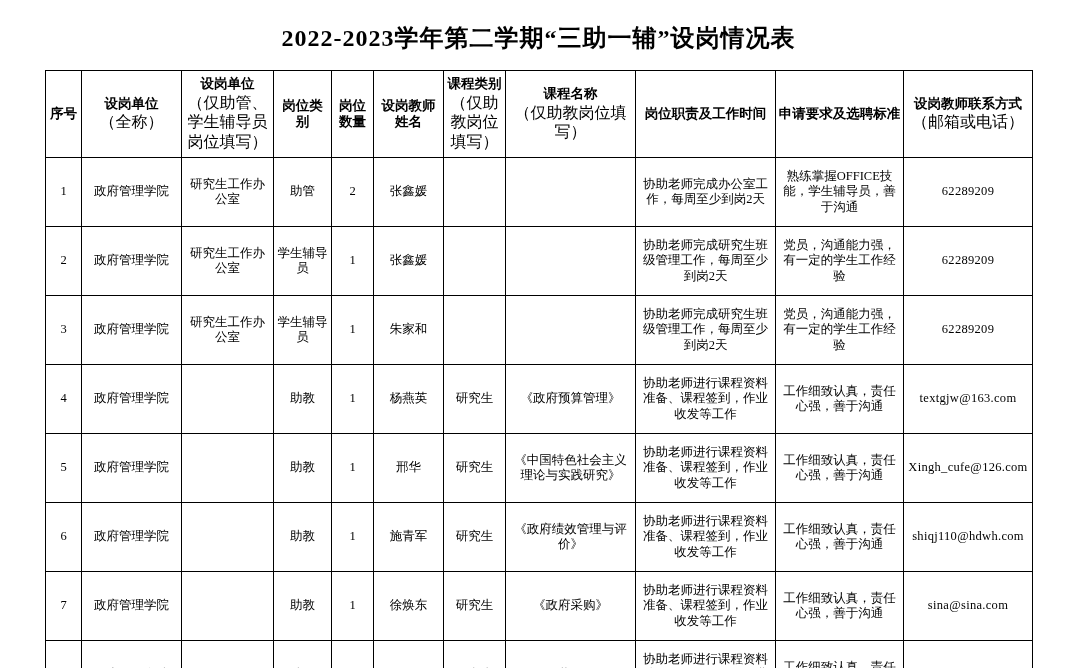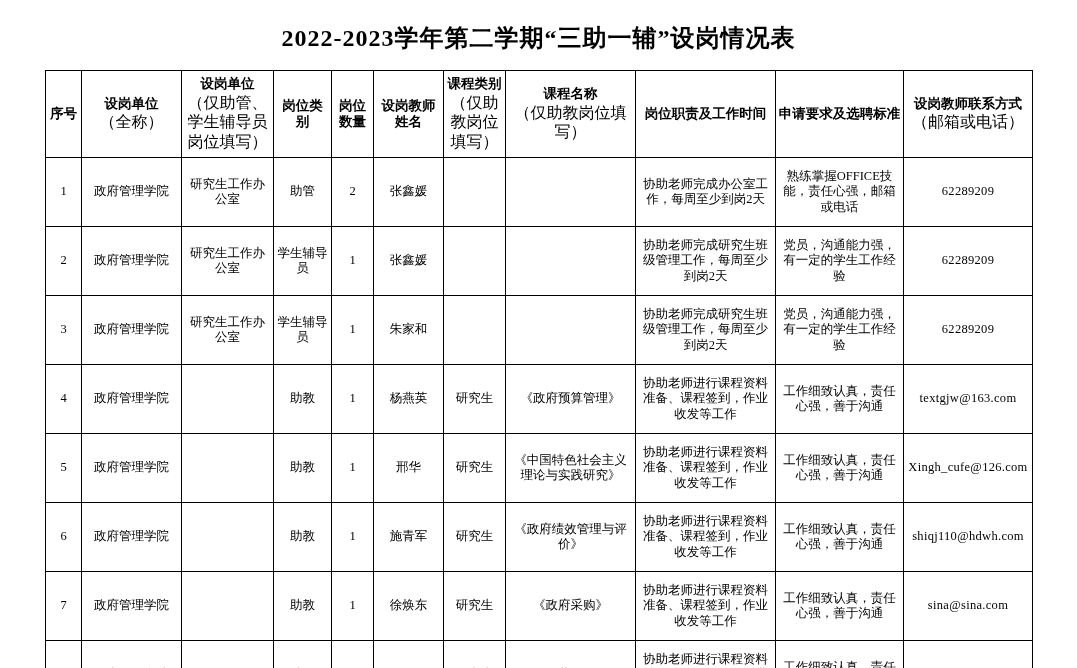--- a/index.html
+++ b/index.html
@@ -160,21 +160,21 @@
         <tr>
           <td class="c-seq">1</td>
           <td>政府管理学院</td>
           <td>研究生工作办公室</td>
           <td>助管</td>
           <td>2</td>
           <td>张鑫媛</td>
           <td></td>
           <td></td>
           <td>协助老师完成办公室工作，每周至少到岗2天</td>
-          <td>熟练掌握OFFICE技能，责任心强，邮箱或电话</td>
+          <td>熟练掌握OFFICE技能，学生辅导员，善于沟通</td>
           <td class="c-email">62289209</td>
         </tr>
         <tr>
           <td class="c-seq">2</td>
           <td>政府管理学院</td>
           <td>研究生工作办公室</td>
           <td>学生辅导员</td>
           <td>1</td>
           <td>张鑫媛</td>
           <td></td>

